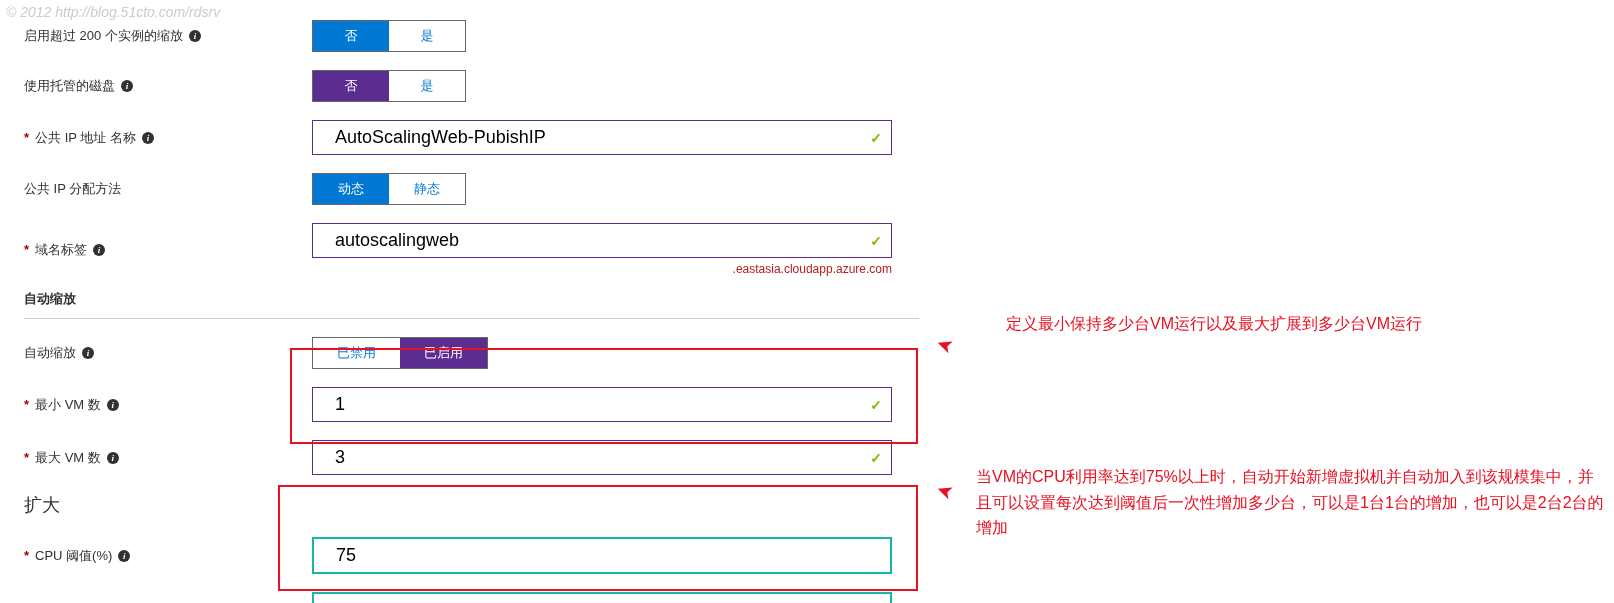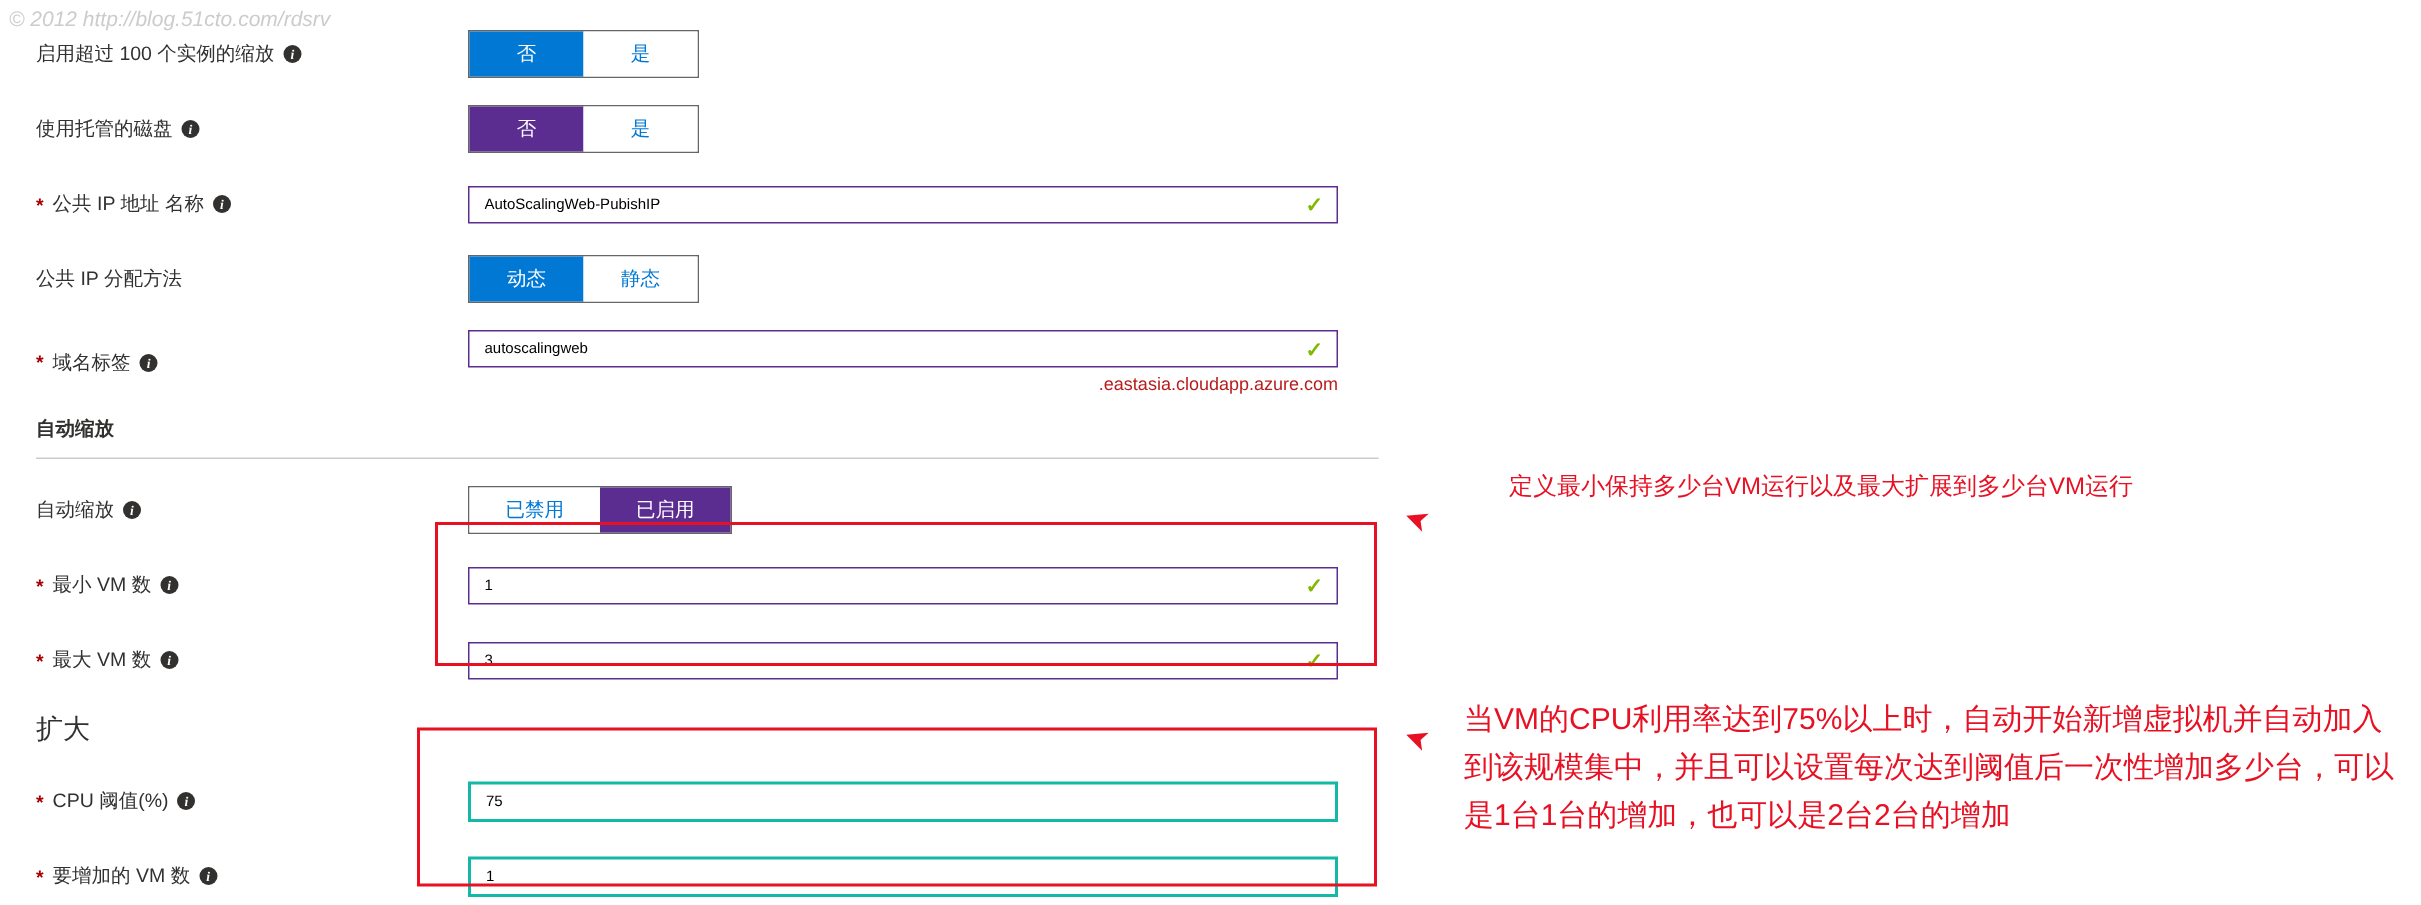--- a/index.html
+++ b/index.html
@@ -83,23 +83,23 @@
       background: #5c2d91;
       color: #fff;
     }
     .input-wrap {
       position: relative;
       display: inline-block;
       width: 580px;
     }
     .text-input {
       width: 100%;
-      padding: 6px 32px 6px 10px;
+      padding: 6px 32px 6px 22px;
       border: 1px solid #5c2d91;
-      font-size: 10px;
+      font-size: 18px;
       font-family: inherit;
       outline: none;
     }
     .text-input.gray-border {
       border: 2px solid #14b8a6;
     }
     .validation-check {
       position: absolute;
       right: 10px;
       top: 50%;
@@ -155,21 +155,21 @@
       color: #e81123;
       font-size: 16px;
       width: 630px;
       margin-left: 30px;
     }
     .annotation-text-2 {
       position: absolute;
       left: 976px;
       top: 464px;
       color: #e81123;
-      font-size: 20px;
+      font-size: 16px;
       width: 630px;
       line-height: 1.6;
     }
     .arrow {
       position: absolute;
       color: #e81123;
       font-size: 20px;
     }
     .arrow-1 {
       left: 936px;
@@ -184,21 +184,21 @@
   </style>
 </head>
 <body>
 
 <div class="watermark">© 2012 http://blog.51cto.com/rdsrv</div>
 
 <div class="form-container">
 
   <div class="form-row">
     <div class="label-col">
-      <span>启用超过 100 个实例的缩放</span>
+      <span>启用超过 200 个实例的缩放</span>
       <span class="info-icon">i</span>
     </div>
     <div class="control-col">
       <div class="toggle-group">
         <div class="toggle-option selected-blue">否</div>
         <div class="toggle-option">是</div>
       </div>
     </div>
   </div>
 

